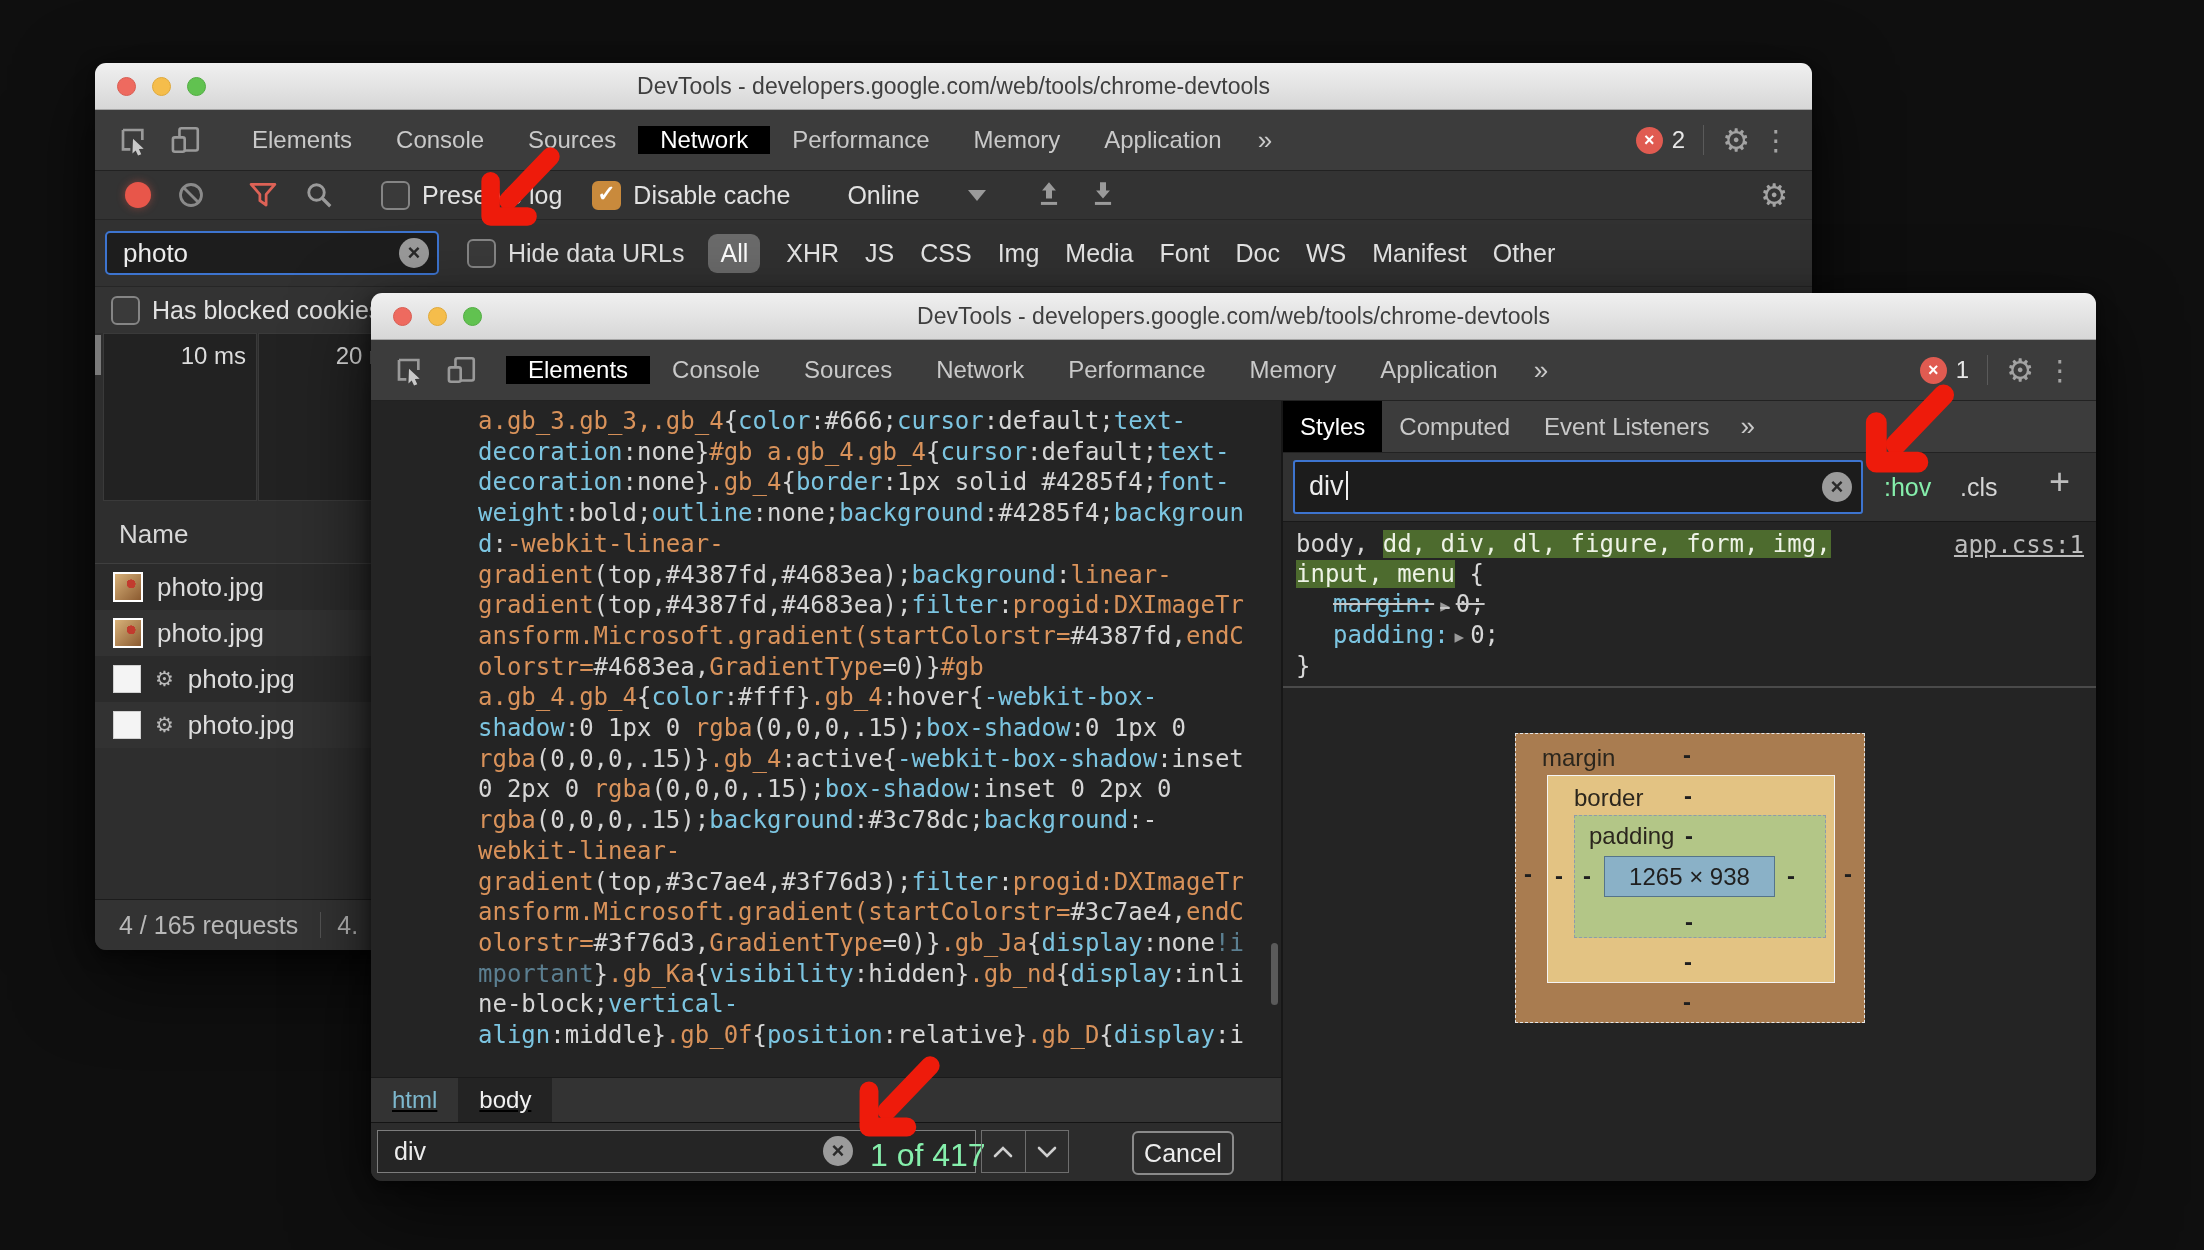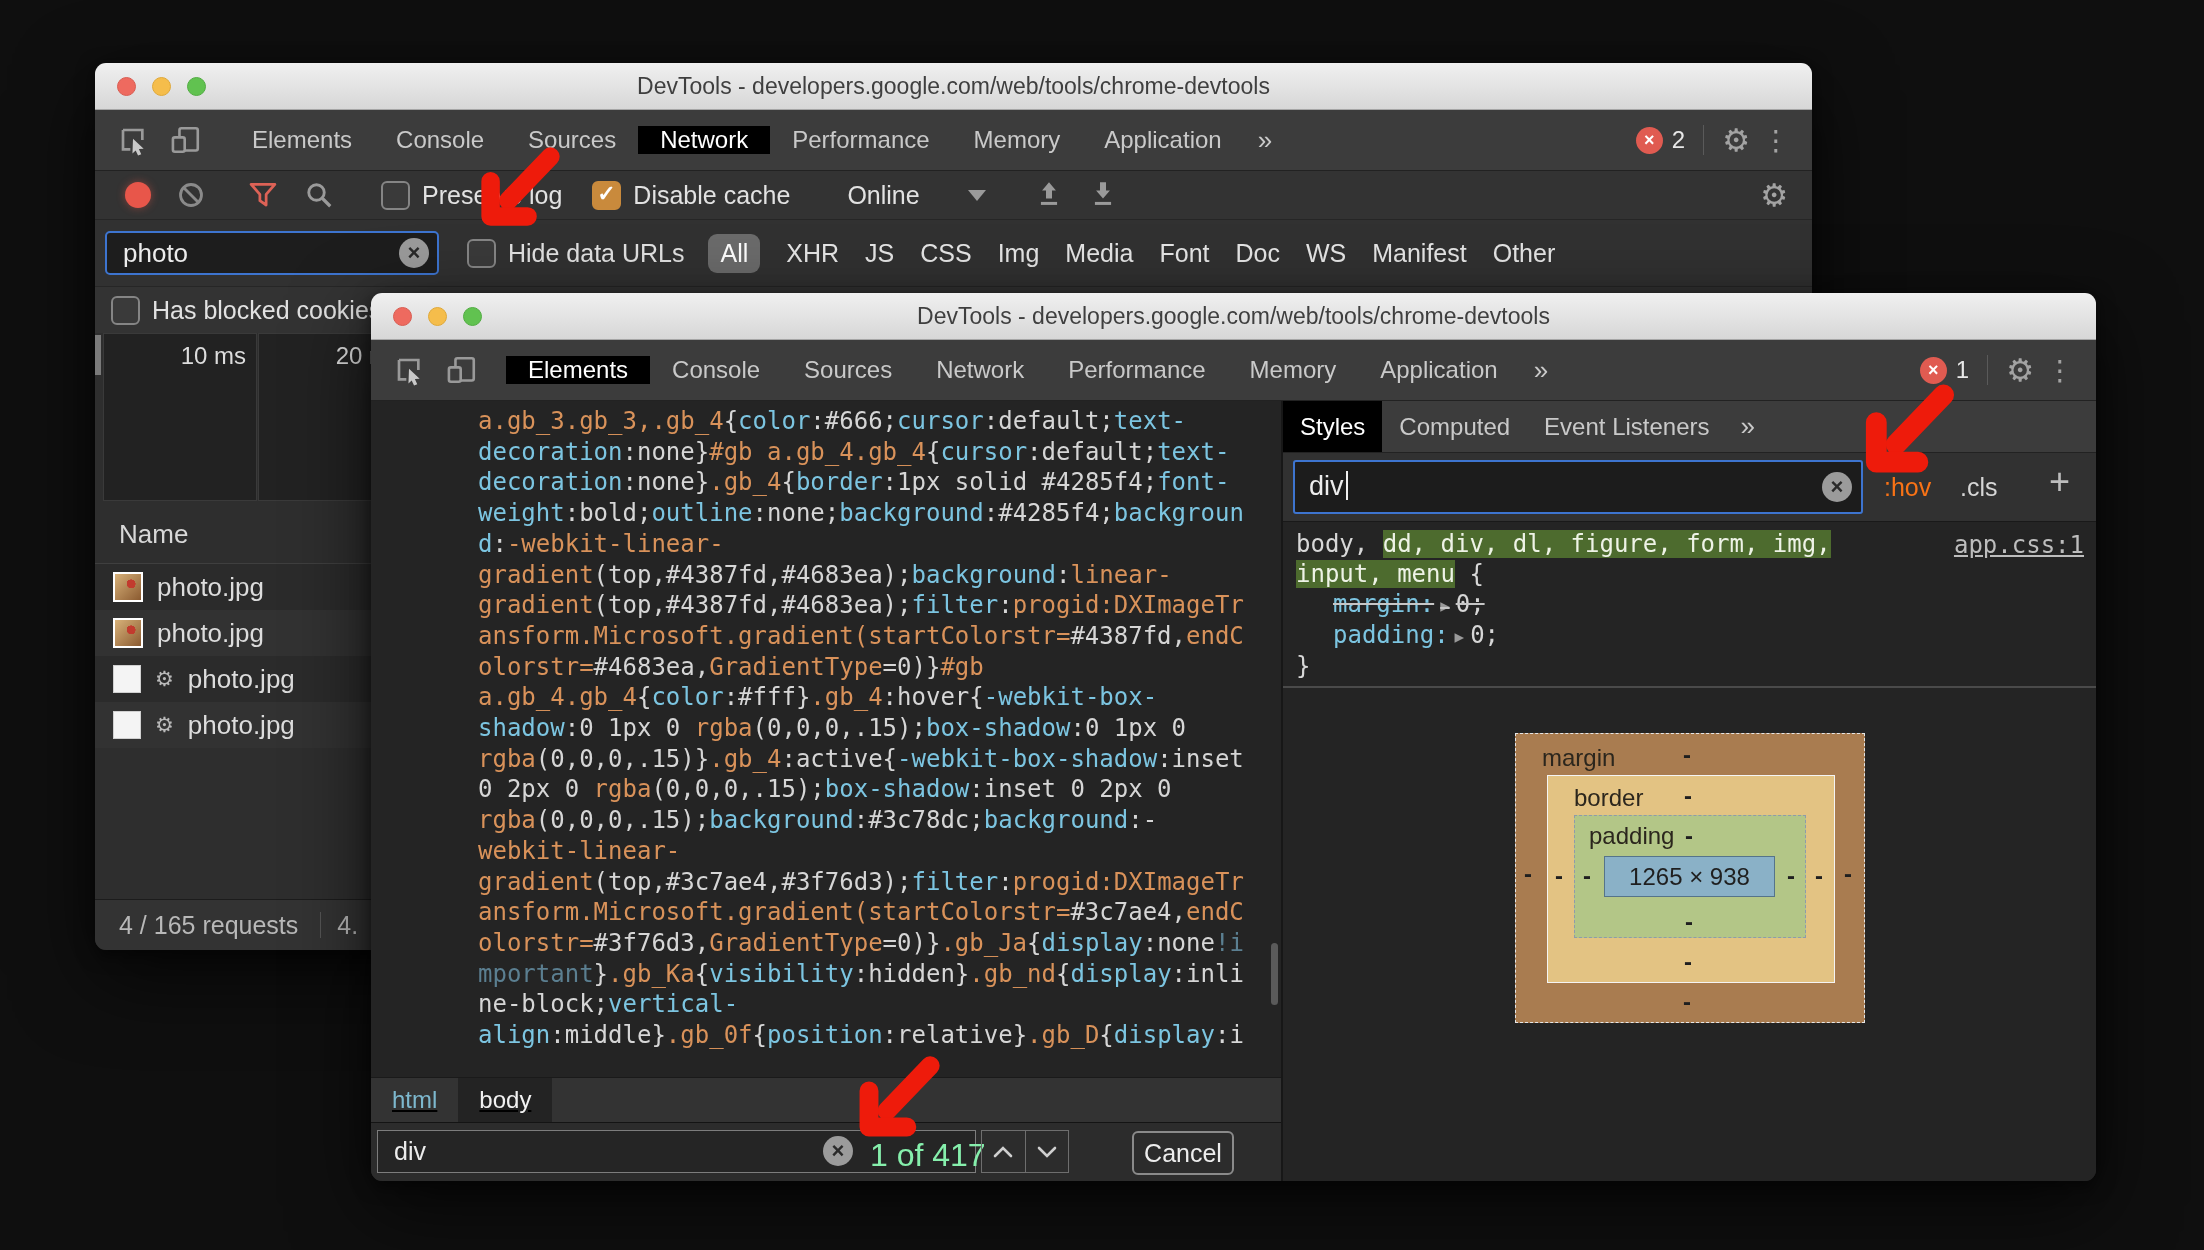--- a/index.html
+++ b/index.html
@@ -109,39 +109,39 @@
 
   .styles-pane{flex:1;position:relative;background:#242424;display:flex;flex-direction:column;}
   .styles-tabs{height:51px;min-height:51px;background:#3c3c3c;display:flex;align-items:stretch;border-bottom:1px solid #222;}
   .styles-tabs .tab{padding:0 17px;}
   .styles-filter-row{height:68px;min-height:68px;background:#313131;position:relative;border-bottom:1px solid #191919;}
   .styles-filter{position:absolute;left:10px;top:7px;width:566px;height:50px;background:#1c1c1c;
                  border:2px solid var(--accent-blue);border-radius:3px;}
   .styles-filter .q{position:absolute;left:14px;top:9px;font-size:27px;color:#ececec;}
   .caret{display:inline-block;width:2px;height:29px;background:#f0f0f0;vertical-align:-5px;margin-left:2px;}
   .styles-filter .clear-circle{position:absolute;right:9px;top:10px;}
-  .hov-lbl{position:absolute;left:601px;top:20px;font-size:25px;color:#f97316;}
+  .hov-lbl{position:absolute;left:601px;top:20px;font-size:25px;color:#86efac;}
   .cls-lbl{position:absolute;left:677px;top:20px;font-size:25px;color:#d6d6d6;}
   .plus-lbl{position:absolute;left:766px;top:8px;font-size:36px;color:#bdbdbd;font-weight:300;}
   .rule{position:relative;padding:7px 0 0 13px;font-family:"DejaVu Sans Mono",monospace;font-size:24px;line-height:30px;color:#d8d8d8;}
   .hl{background:var(--match-highlight);color:#eef3e6;}
   .src-link{position:absolute;right:12px;top:8px;color:#bdbdbd;text-decoration:underline;}
   .decl{padding-left:37px;white-space:pre;}
   .decl .prop{color:var(--code-property);}
   .decl .exp{color:#9a9a9a;font-family:"DejaVu Sans",sans-serif;font-size:19px;padding:0 6px;}
   .decl .val{color:#d6d6d6;}
   .decl.overridden{text-decoration:line-through;text-decoration-color:#c6c6c6;}
   .styles-divider{height:2px;background:#4a4a4a;margin-top:5px;}
 
   .box-model{position:absolute;left:232px;top:332px;width:350px;height:290px;background:var(--box-margin);
              border:1px dashed #e6e6e6;box-sizing:border-box;font-size:24px;color:#2b261d;}
   .bm-label{position:absolute;}
   .bm-border{position:absolute;left:31px;top:41px;width:288px;height:208px;background:var(--box-border);
              border:1px solid #f4f4f4;box-sizing:border-box;}
-  .bm-padding{position:absolute;left:26px;top:39px;width:232px;height:123px;background:var(--box-padding);
+  .bm-padding{position:absolute;left:26px;top:39px;width:252px;height:123px;background:var(--box-padding);
               border:1px dashed #8e9bab;box-sizing:border-box;}
   .bm-content{position:absolute;left:29px;top:40px;width:171px;height:41px;background:var(--box-content);
               border:1px solid #55748a;box-sizing:border-box;display:flex;align-items:center;justify-content:center;color:#1f1f1f;}
   .dash{position:absolute;font-weight:bold;color:#1f1f1f;}
 
   .annot-arrow{position:absolute;z-index:60;}
   .annot-arrow path{stroke:var(--arrow-red);stroke-width:21;stroke-linecap:round;stroke-linejoin:round;fill:none;}
   svg.ic{display:block;}
 </style>
 </head>

